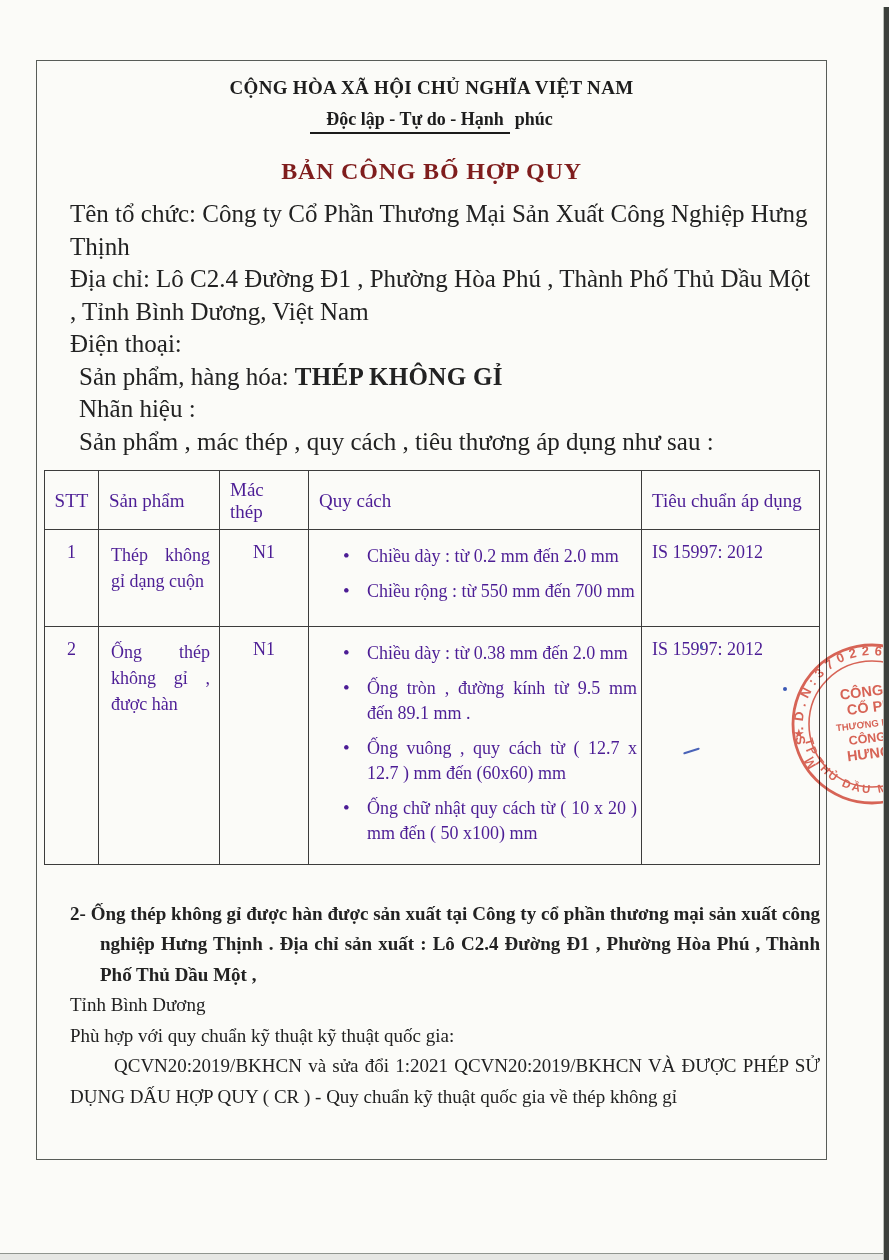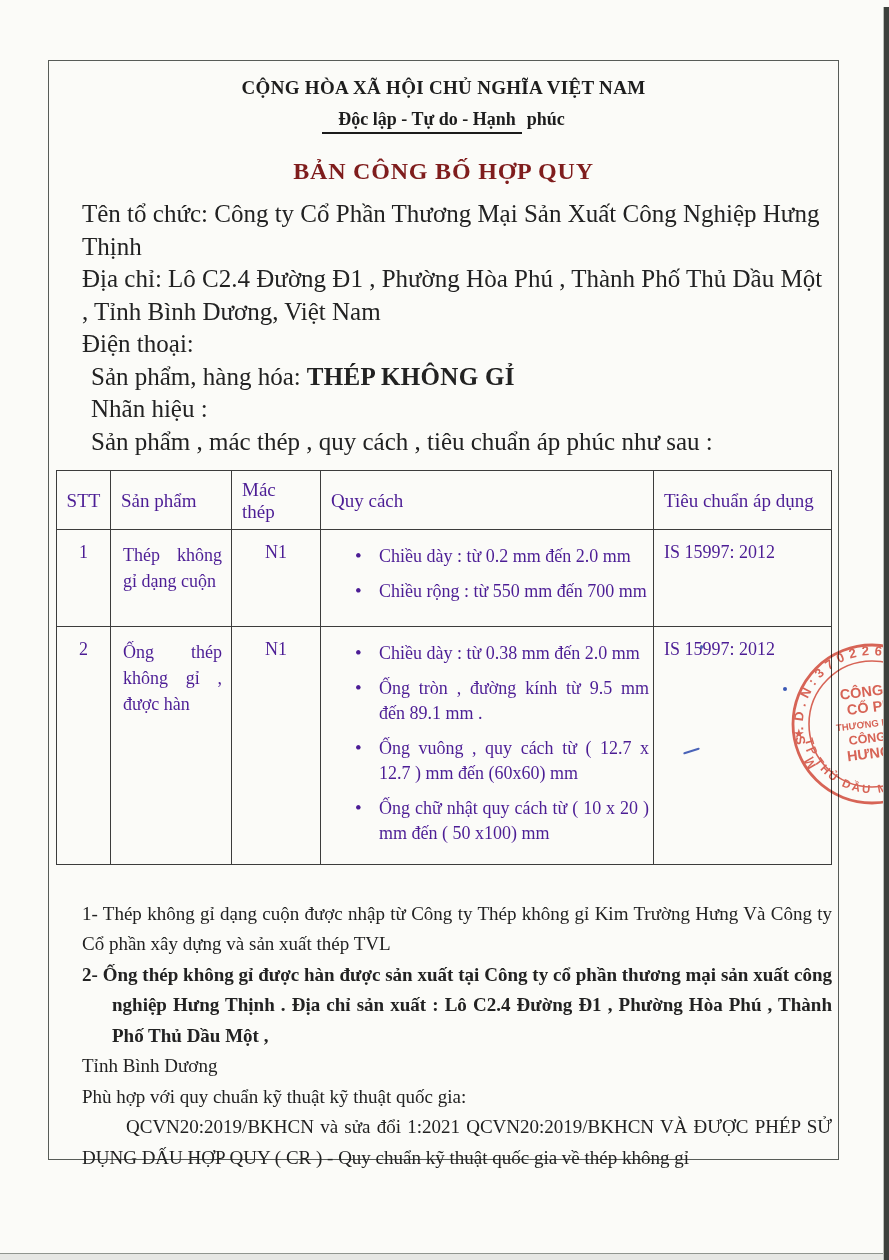--- a/index.html
+++ b/index.html
@@ -7,21 +7,21 @@
     position:relative;width:889px;height:1260px;overflow:hidden;
     background:#fbfbf8;color:#222;
     font-family:"Liberation Serif","DejaVu Serif",serif;
   }
   
   .edge-right{position:absolute;top:7px;right:0;bottom:0;width:5px;background:#3c403c;border-left:1px solid #b9bdb7;z-index:40;}
   .edge-bottom{position:absolute;left:0;right:0;bottom:0;height:6px;background:#e6e7e4;border-top:1px solid #90958f;z-index:39;}
 
   
   .sheet{
-    position:absolute;left:48px;top:60px;width:791px;height:1100px;
+    position:absolute;left:36px;top:60px;width:791px;height:1100px;
     border:1.5px solid #585c58;box-sizing:border-box;
   }
 
   .doc-header{text-align:center;padding-top:14px;}
   .national{font-size:19px;font-weight:bold;line-height:26px;letter-spacing:.3px;color:#1d1d1d;}
   .motto{margin-top:6px;font-size:18px;font-weight:bold;line-height:25px;color:#1d1d1d;}
   .motto .u{border-bottom:2.5px solid #1b1b1b;padding:0 6px 3px 16px;}
   .motto .tail{padding-left:5px;}
   .doc-title{margin-top:24px;font-size:24px;font-weight:bold;letter-spacing:.8px;line-height:30px;color:#7f1d1d;}
   .doc-number{margin-top:8px;font-size:19px;line-height:26px;}
@@ -91,21 +91,21 @@
       </div>
       <div class="doc-title">BẢN CÔNG BỐ HỢP QUY</div>
     </div>
 
     <div class="info">
       <p>Tên tổ chức: Công ty Cổ Phần Thương Mại Sản Xuất Công Nghiệp Hưng Thịnh</p>
       <p>Địa chỉ: Lô C2.4 Đường Đ1 , Phường Hòa Phú , Thành Phố Thủ Dầu Một , Tỉnh Bình Dương, Việt Nam</p>
       <p>Điện thoại:</p>
       <p class="ind"><span>Sản phẩm, hàng hóa:</span><b>THÉP KHÔNG GỈ</b></p>
       <p class="ind">Nhãn hiệu :</p>
-      <p class="ind">Sản phẩm , mác thép , quy cách , tiêu chuẩn áp phúc như sau :</p>
+      <p class="ind">Sản phẩm , mác thép , quy cách , tiêu thương áp dụng như sau :</p>
     </div>
 
     <table class="spec">
       <colgroup>
         <col style="width:54px">
           <col style="width:121px">
           <col style="width:89px">
           <col style="width:333px">
           <col style="width:178px">
       </colgroup>
@@ -140,21 +140,20 @@
             <li>Ống vuông , quy cách từ ( 12.7 x 12.7 ) mm đến (60x60) mm</li>
             <li>Ống chữ nhật quy cách từ ( 10 x 20 ) mm đến ( 50 x100) mm</li>
           </ul>
         </td>
         <td class="tc">IS 15997: 2012</td>
       </tr>
     </tbody>
       </table>
 
     <div class="notes">
-      <p class="note1">1-  Thép không gỉ dạng cuộn được nhập từ Công ty Thép không gỉ Kim Trường Hưng Và Công ty Cổ phần xây dựng và sản xuất thép TVL</p>
       <p class="note2">2-  Ống thép không gỉ được hàn được sản xuất tại Công ty cổ phần thương mại sản xuất công nghiệp Hưng Thịnh . Địa chỉ sản xuất : Lô C2.4 Đường Đ1 , Phường Hòa Phú , Thành Phố Thủ Dầu Một ,</p>
       <p class="province">Tỉnh Bình Dương</p>
       <p class="conform">Phù hợp với quy chuẩn kỹ thuật kỹ thuật quốc gia:</p>
       <p class="conform-detail">QCVN20:2019/BKHCN và sửa đổi 1:2021 QCVN20:2019/BKHCN VÀ ĐƯỢC PHÉP SỬ DỤNG DẤU HỢP QUY ( CR ) -  Quy chuẩn kỹ thuật quốc gia về thép không gỉ</p>
     </div>
 
   </div>
 
   <svg class="stamp" viewBox="0 0 200 200" xmlns="http://www.w3.org/2000/svg">
     <defs>

